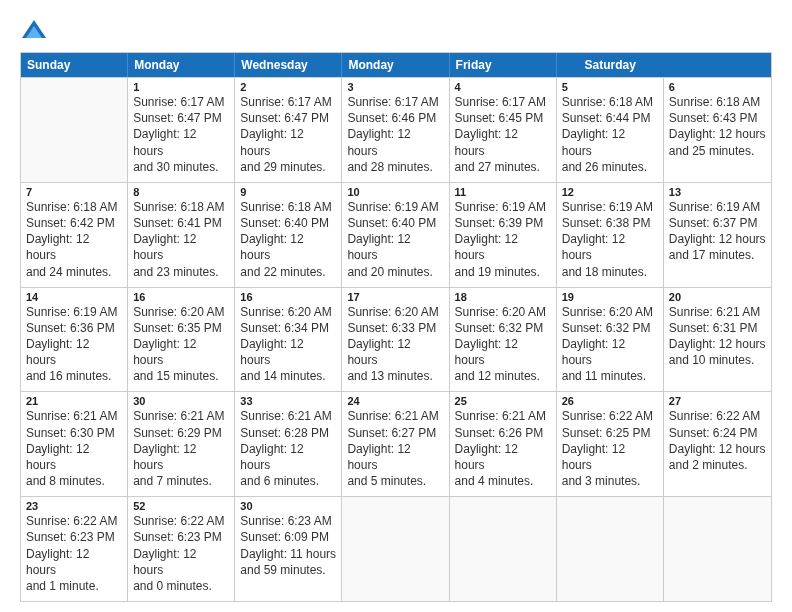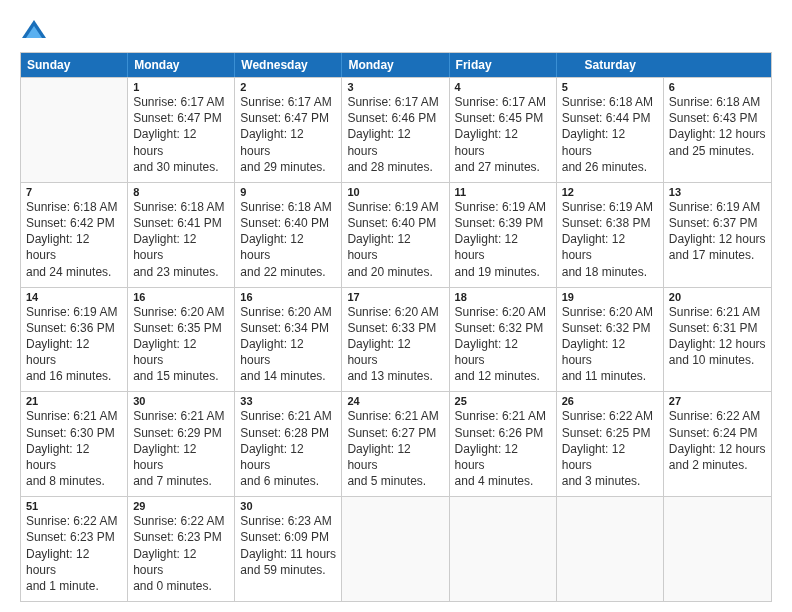--- a/index.html
+++ b/index.html
@@ -337,28 +337,28 @@
           <div class="cal-cell">
             <div class="day-num">27</div>
             <div class="day-info" style="white-space: pre-line;">Sunrise: 6:22 AM
 Sunset: 6:24 PM
 Daylight: 12 hours
 and 2 minutes.</div>
           </div>
         </div>
         <div class="cal-row">
           <div class="cal-cell">
-            <div class="day-num">51</div>
+            <div class="day-num">23</div>
             <div class="day-info" style="white-space: pre-line;">Sunrise: 6:22 AM
 Sunset: 6:23 PM
 Daylight: 12 hours
 and 1 minute.</div>
           </div>
           <div class="cal-cell">
-            <div class="day-num">29</div>
+            <div class="day-num">52</div>
             <div class="day-info" style="white-space: pre-line;">Sunrise: 6:22 AM
 Sunset: 6:23 PM
 Daylight: 12 hours
 and 0 minutes.</div>
           </div>
           <div class="cal-cell">
             <div class="day-num">30</div>
             <div class="day-info" style="white-space: pre-line;">Sunrise: 6:23 AM
 Sunset: 6:09 PM
 Daylight: 11 hours

